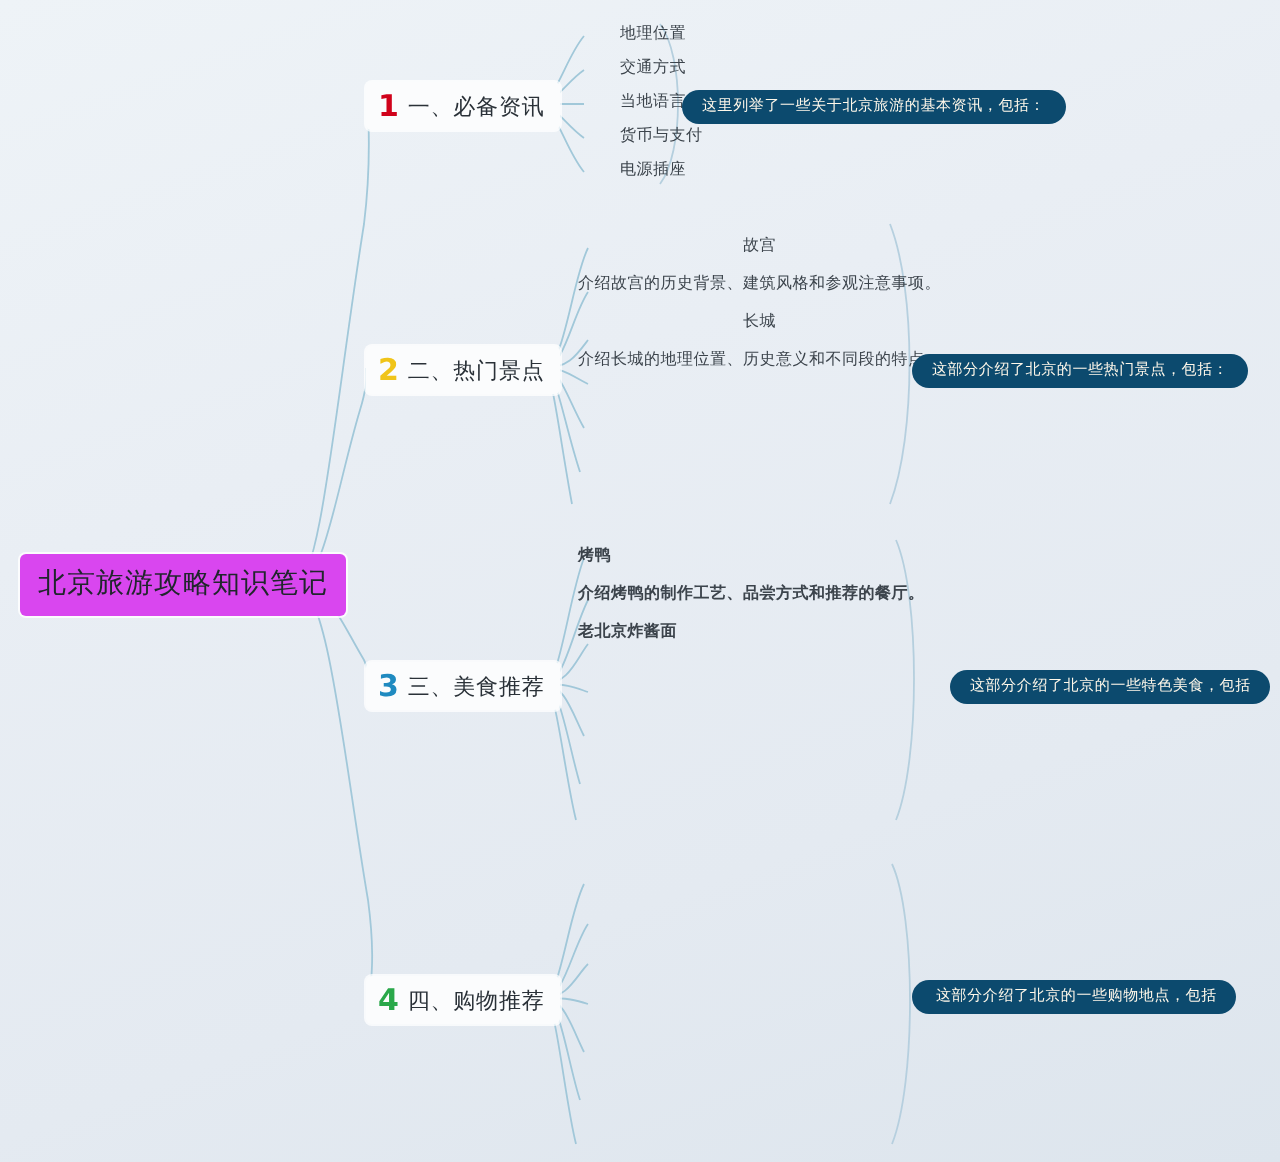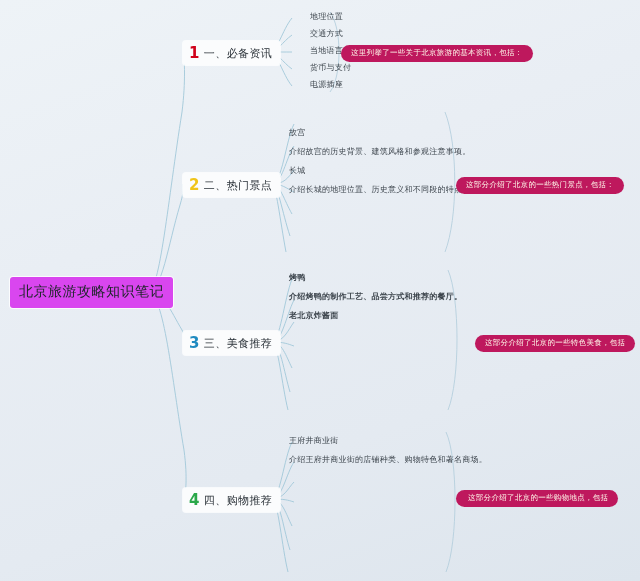--- a/index.html
+++ b/index.html
@@ -83,33 +83,33 @@
     letter-spacing: 0.25px;
   }
   .sub-item {
     line-height: 1;
     white-space: nowrap;
   }
 
   .sublist-1 { left: 289px; top: 13px; }
   .sublist-1 .sub-item { margin-bottom: 9px; margin-left: 21px; }
 
-  .sublist-2 { left: 289px; top: 129px; }
+  .sublist-2 { left: 289px; top: 119px; text-align: center; }
   .sublist-2 .sub-item { margin-bottom: 11px; }
 
   .sublist-3 { left: 289px; top: 274px; font-weight: bold; }
   .sublist-3 .sub-item { margin-bottom: 11px; }
 
   .sublist-4 { left: 289px; top: 437px; }
   .sublist-4 .sub-item { margin-bottom: 11px; }
 
   
   .callout {
     position: absolute;
-    background: #be185d;
+    background: #0c4a6e;
     color: #fff8ea;
     font-size: 7.5px;
     letter-spacing: 0.3px;
     border-radius: 9px;
     padding: 4px 10px 5px 10px;
     white-space: nowrap;
     line-height: 1;
   }
   .callout-1 { left: 341px; top: 45px; }
   .callout-2 { left: 456px; top: 177px; }
@@ -202,19 +202,15 @@
     <div class="sub-item">烤鸭</div>
     <div class="sub-item">介绍烤鸭的制作工艺、品尝方式和推荐的餐厅。</div>
     <div class="sub-item">老北京炸酱面</div>
   </div>
   <div class="callout callout-3">这部分介绍了北京的一些特色美食，包括</div>
 
   <div class="node branch-node branch-4">
     <span class="branch-num" style="color: rgb(42, 168, 74);">4</span>
     <span class="branch-label">四、购物推荐</span>
   </div>
-  <div class="sublist sublist-4">
-    <div class="sub-item">王府井商业街</div>
-    <div class="sub-item">介绍王府井商业街的店铺种类、购物特色和著名商场。</div>
-  </div>
   <div class="callout callout-4">这部分介绍了北京的一些购物地点，包括</div>
 
 </div>
 
 </body></html>

